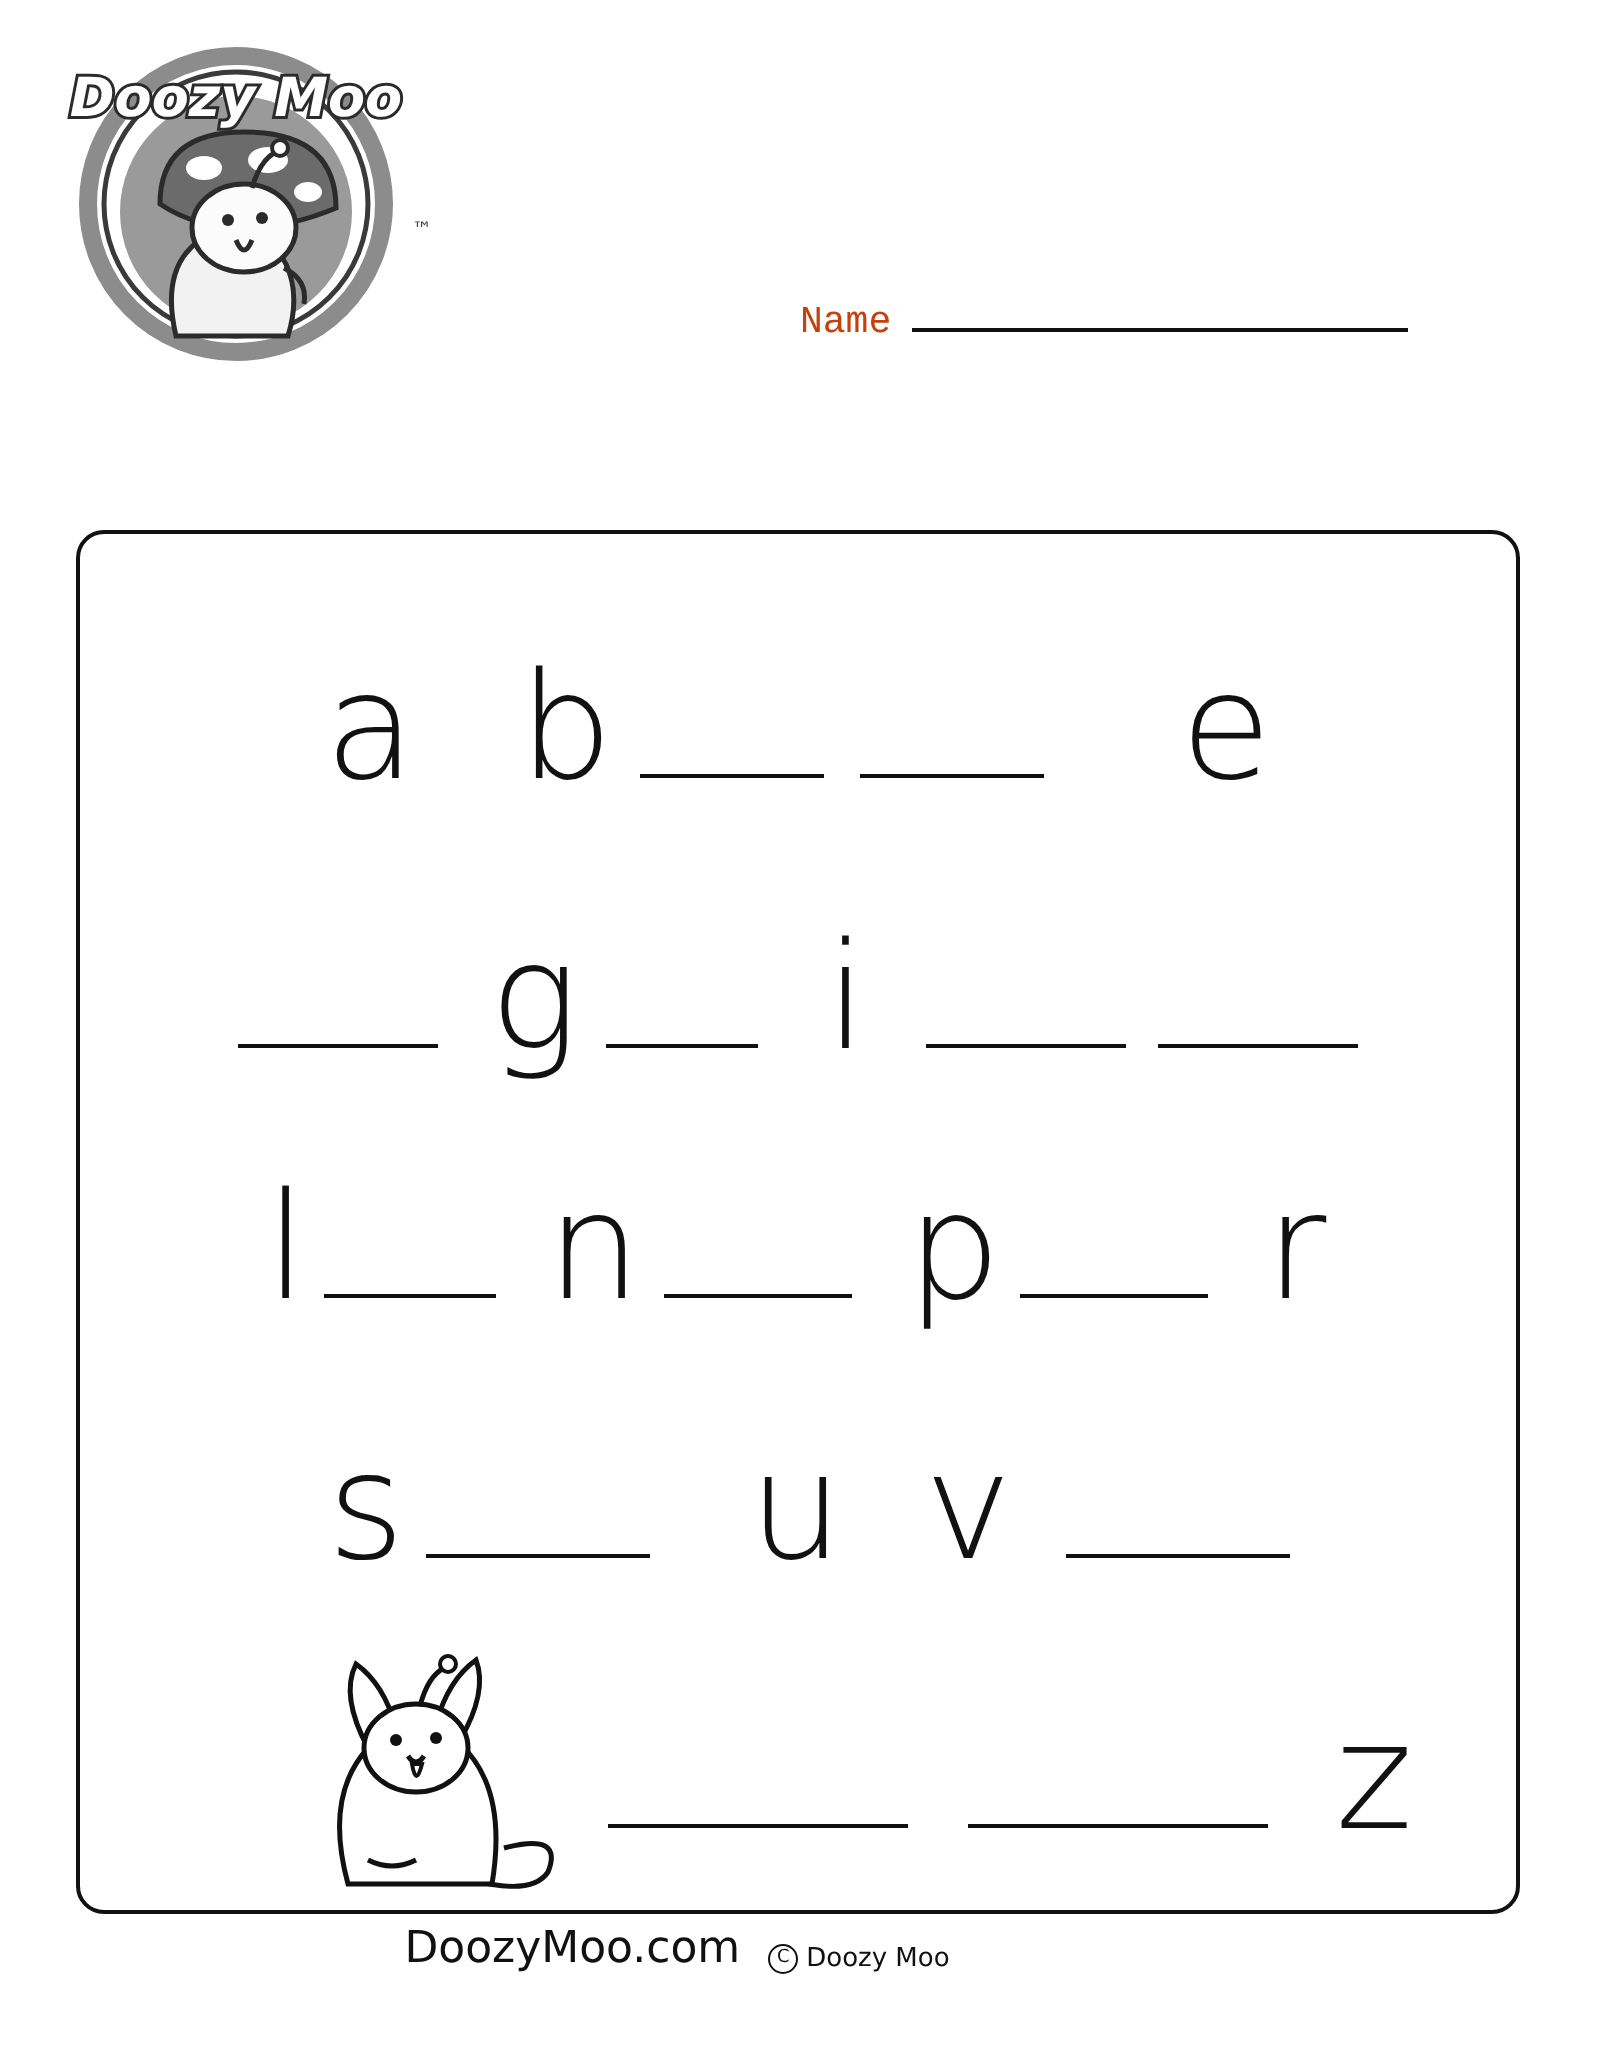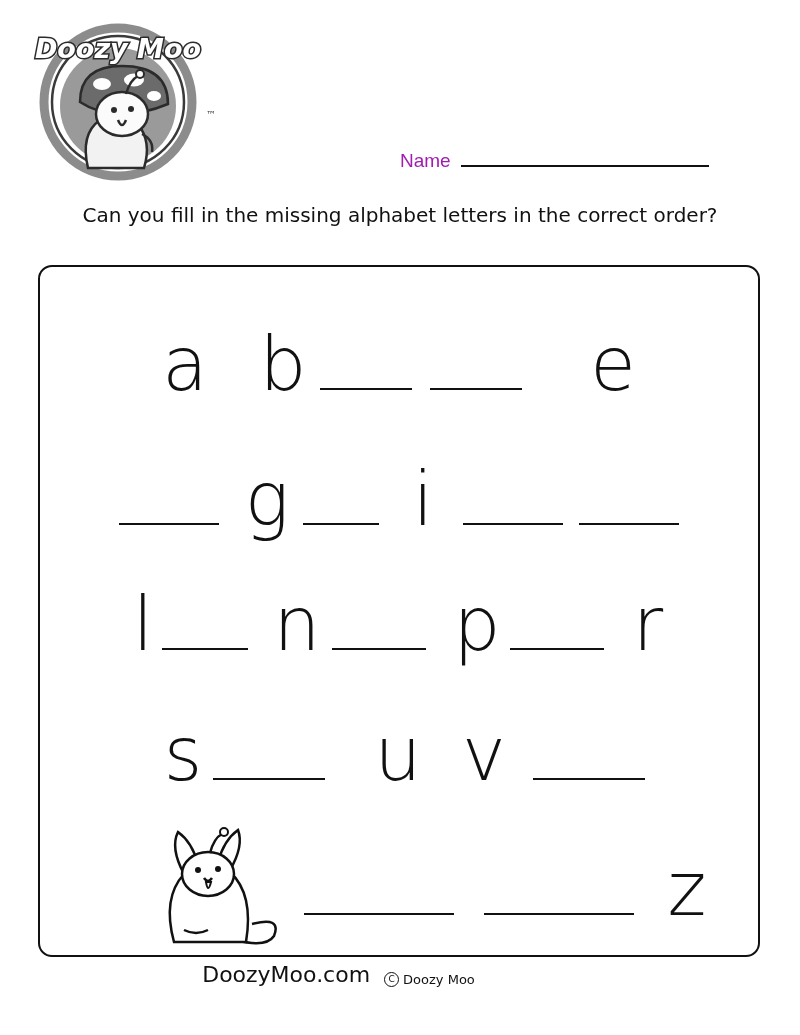--- a/index.html
+++ b/index.html
@@ -53,23 +53,23 @@
 
   .name-row {
     position: absolute;
     left: 400px;
     top: 150px;
     display: flex;
     align-items: baseline;
     gap: 10px;
   }
   .name-label {
-    font-family: Liberation Sans, sans-serif;
+    font-family: Liberation Mono, monospace;
     font-size: 19px;
-    color: #a21caf;
+    color: #c2410c;
   }
   .name-line {
     width: 248px;
     border-bottom: 2px solid #111;
     height: 1px;
   }
 
   .instruction {
     position: absolute;
     left: 0;
@@ -217,21 +217,20 @@
       <text x="188" y="96" font-family="DejaVu Sans, sans-serif" font-size="10" fill="#3a3a3a">™</text>
     </svg>
   </div>
 
 
   <div class="name-row">
     <span class="name-label">Name</span>
     <span class="name-line"></span>
   </div>
 
-  <div class="instruction">Can you fill in the missing alphabet letters in the correct order?</div>
 </div>
 
 <div class="sheet">
   <div class="rows">
 
     <div class="row row-1">
       <span class="letter" style="width:78px;">a</span>
       <span class="gap" style="width:22px;"></span>
       <span class="letter" style="width:74px;">b</span>
       <span class="blank" style="width:92px;"></span>

